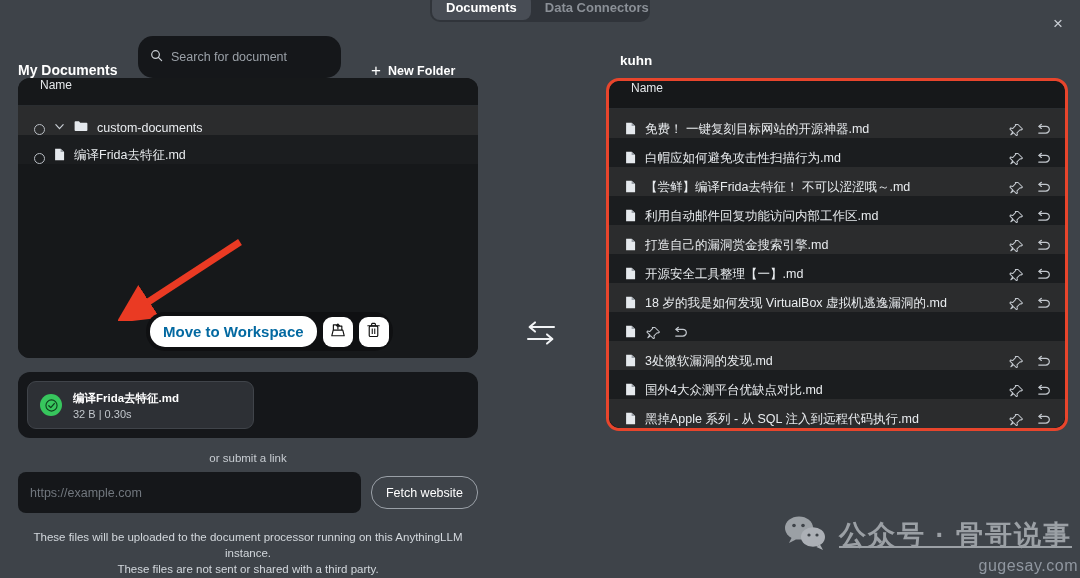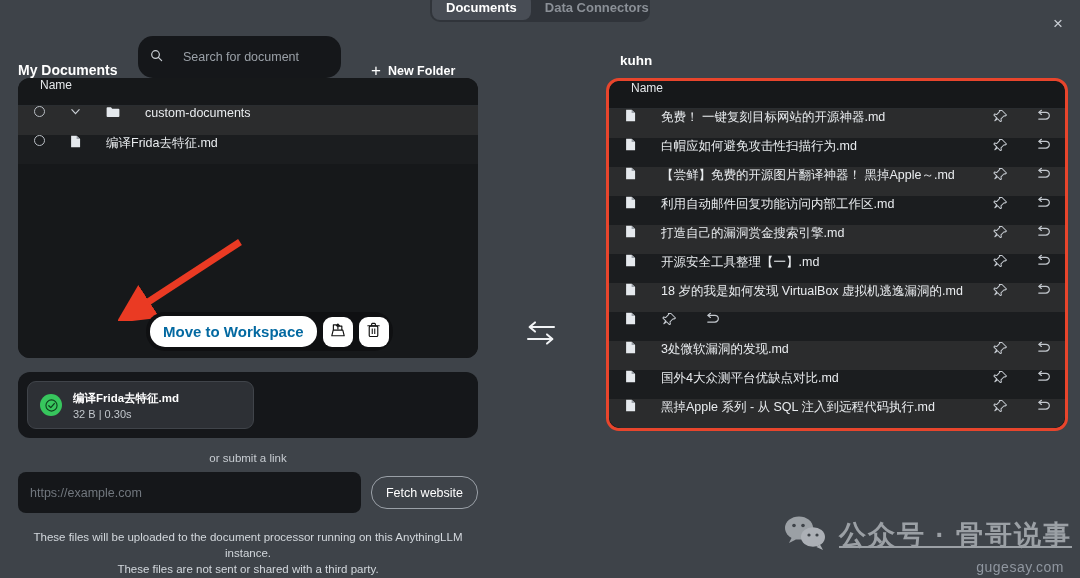--- a/index.html
+++ b/index.html
@@ -47,21 +47,21 @@
   .left-head { display: flex; align-items: flex-end; height: 36px; }
   .title-my {
     font-size: 14px; font-weight: bold; color: #ffffff;
     width: 120px;
   }
   .search-box {
     width: 203px; height: 42px;
     background: #15171a;
     border-radius: 15px;
     display: flex; align-items: center;
-    padding: 0 12px; gap: 20px;
+    padding: 0 12px; gap: 8px;
   }
   .search-box svg { flex: 0 0 auto; }
   .search-input {
     background: transparent; border: none; outline: none;
     color: #d5d9de; font-size: 12.5px;
     font-family: "Liberation Sans", sans-serif;
     width: 100%;
   }
   .search-input::placeholder { color: #9aa0a7; }
   .new-folder {
@@ -81,24 +81,24 @@
   .panel-head {
     height: 28px;
     background: #16181a;
     display: flex; align-items: flex-start;
     padding-left: 22px;
     font-size: 12px; color: #e4e7ea;
     border-bottom: 1px solid #2a2d30;
   }
   .row {
     height: 29px;
-    display: flex; align-items: flex-start;
+    display: flex; align-items: flex-end;
     padding: 0 14px 0 16px;
     font-size: 12.5px; color: #e9ecef;
-    gap: 25px;
+    gap: 9px;
   }
   .row.odd  { background: #2b2c2d; }
   .row.even { background: #1b1d1f; }
   .row .label { flex: 1; white-space: nowrap; overflow: hidden; text-overflow: ellipsis; }
 
   .checkbox {
     width: 11px; height: 11px; border: 1.4px solid #b9bec4;
     border-radius: 50%; flex: 0 0 auto;
   }
 
@@ -205,22 +205,22 @@
   .pin-ic, .undo-ic { width: 17px; display: flex; justify-content: center; cursor: pointer; }
 
   
   .watermark {
     position: absolute; right: 8px; bottom: 22px;
     display: flex; align-items: center; gap: 10px;
     opacity: 0.72;
   }
   .wm-text { font-size: 27px; color: #bfc4c9; letter-spacing: 2px; font-weight: bold; text-decoration: underline; }
   .wm-url {
-    position: absolute; right: 16px; bottom: 3px;
-    font-size: 14px; color: #9097a0; letter-spacing: 0.5px;
+    position: absolute; right: 2px; bottom: 3px;
+    font-size: 16px; color: #9097a0; letter-spacing: 0.5px;
   }
 </style>
 </head>
 <body>
 
 <div id="app">
 
   <div class="tabbar">
     <div class="tab active">
       <span>Documents</span>
@@ -407,21 +407,21 @@
                   <path d="M4.6 3.0h7.0a3.6 3.6 0 0 1 0 7.2H4.0" fill="none" stroke="#c3c8ce" stroke-width="1.3" stroke-linecap="round"></path>
                   <polyline points="6.8,0.9 4.0,3.1 6.8,5.3" fill="none" stroke="#c3c8ce" stroke-width="1.3" stroke-linecap="round" stroke-linejoin="round"></polyline>
                 </svg>
               </span>
             </div>
             <div class="row odd">
               <span><svg width="11" height="13" viewBox="0 0 12 14">
                   <path d="M1.2 0.7h6L11 4.4v8.9H1.2z" fill="#e5e9ed"></path>
                   <path d="M7.2 0.7V4.4H11" fill="#9aa0a7"></path>
                 </svg></span>
-              <span class="label">【尝鲜】免费的开源图片翻译神器！ 黑掉Apple～.md</span>
+              <span class="label">【尝鲜】编译Frida去特征！ 不可以涩涩哦～.md</span>
               <span class="pin-ic">
                 <svg width="15" height="15" viewBox="0 0 16 16">
                   <path d="M9.6 1.6l4.8 4.8-1.6 1.2-1.0-0.4-3.3 3.3 0.5 2.3-1.1 0.6-3.0-3.0-3.0 2.1 2.1-3.0-3.0-3.0 0.6-1.1 2.3 0.5 3.3-3.3-0.4-1.0z" fill="none" stroke="#c3c8ce" stroke-width="1.1" stroke-linejoin="round"></path>
                 </svg>
               </span>
               <span class="undo-ic">
                 <svg width="16" height="15" viewBox="0 0 17 15">
                   <path d="M4.6 3.0h7.0a3.6 3.6 0 0 1 0 7.2H4.0" fill="none" stroke="#c3c8ce" stroke-width="1.3" stroke-linecap="round"></path>
                   <polyline points="6.8,0.9 4.0,3.1 6.8,5.3" fill="none" stroke="#c3c8ce" stroke-width="1.3" stroke-linecap="round" stroke-linejoin="round"></polyline>
                 </svg>

